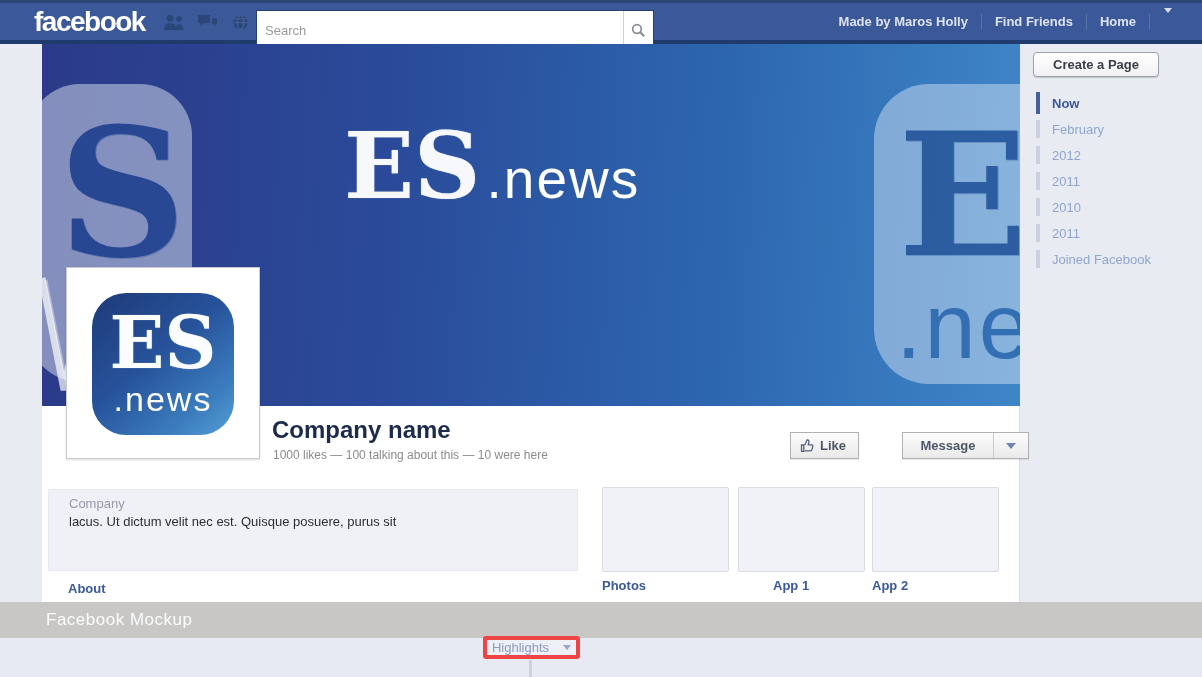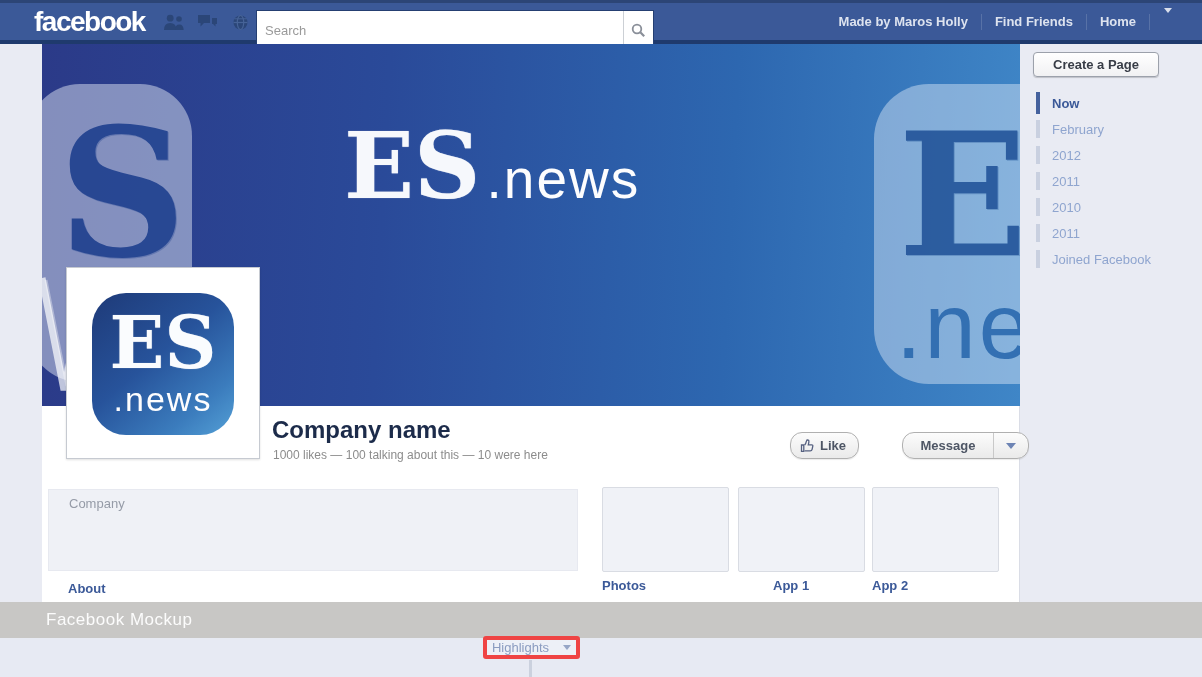--- a/index.html
+++ b/index.html
@@ -58,21 +58,21 @@
   .profile-icon { position:absolute; left:25px; top:25px; width:142px; height:142px; border-radius:34px;
                   background:linear-gradient(140deg,#1e3a78 0%,#27539b 45%,#3b7cbd 78%,#54a0d6 100%);
                   display:flex; flex-direction:column; align-items:center; justify-content:center; }
   .profile-es { font-family:"DejaVu Serif", serif; font-weight:bold; font-size:72px; line-height:.95;
                 color:#fafcfe; text-shadow:0 0 1px rgba(255,255,255,.6); }
   .profile-news { font-size:34px; color:#fdfdfe; letter-spacing:2px; margin-top:2px; }
 
   
   .page-name { position:absolute; left:230px; top:372px; font-size:24px; font-weight:bold; color:#1c2b4a; }
   .page-stats { position:absolute; left:231px; top:404px; font-size:12px; color:#8c8c8c; }
-  .fb-btn { position:absolute; top:388px; height:27px; border:1px solid #b0b0b0; border-radius:12px;
+  .fb-btn { position:absolute; top:388px; height:27px; border:1px solid #b0b0b0; border-radius:0;
             background:linear-gradient(#fcfcfc,#eaeaea); box-shadow:0 1px 1px rgba(0,0,0,.08);
             display:flex; align-items:center; cursor:pointer; font-size:13px; font-weight:bold; color:#4e5665; }
   .like-btn { left:748px; padding:0 12px 0 9px; gap:5px; }
   .msg-btn { left:831px; width:127px; padding:0;margin-left:29px; }
   .msg-main { flex:1; text-align:center; }
   .msg-caret-seg { width:35px; height:100%; border-left:1px solid #c9c9c9; display:flex;
                    align-items:center; justify-content:center; }
   .caret-blue { width:0; height:0; border-left:5px solid transparent; border-right:5px solid transparent;
                 border-top:6px solid #6d84b4; }
 
@@ -200,20 +200,21 @@
   </div>
   <div class="fb-btn msg-btn">
     <span class="msg-main">Message</span>
     <span class="msg-caret-seg">
       <span class="caret-blue"></span>
     </span>
   </div>
 
   <div class="about-box">
     <div class="about-cat">Company</div>
+    <div class="about-line">lacus. Ut dictum velit nec est. Quisque posuere, purus sit</div>
   </div>
   <div class="about-link">About</div>
 
   <div class="tile" style="left:560px"></div>
   <div class="tile" style="left:696px"></div>
   <div class="tile" style="left:830px"></div>
   <div class="tile-label" style="left:560px">Photos</div>
   <div class="tile-label" style="left:731px">App 1</div>
   <div class="tile-label" style="left:830px">App 2</div>
 </div>

